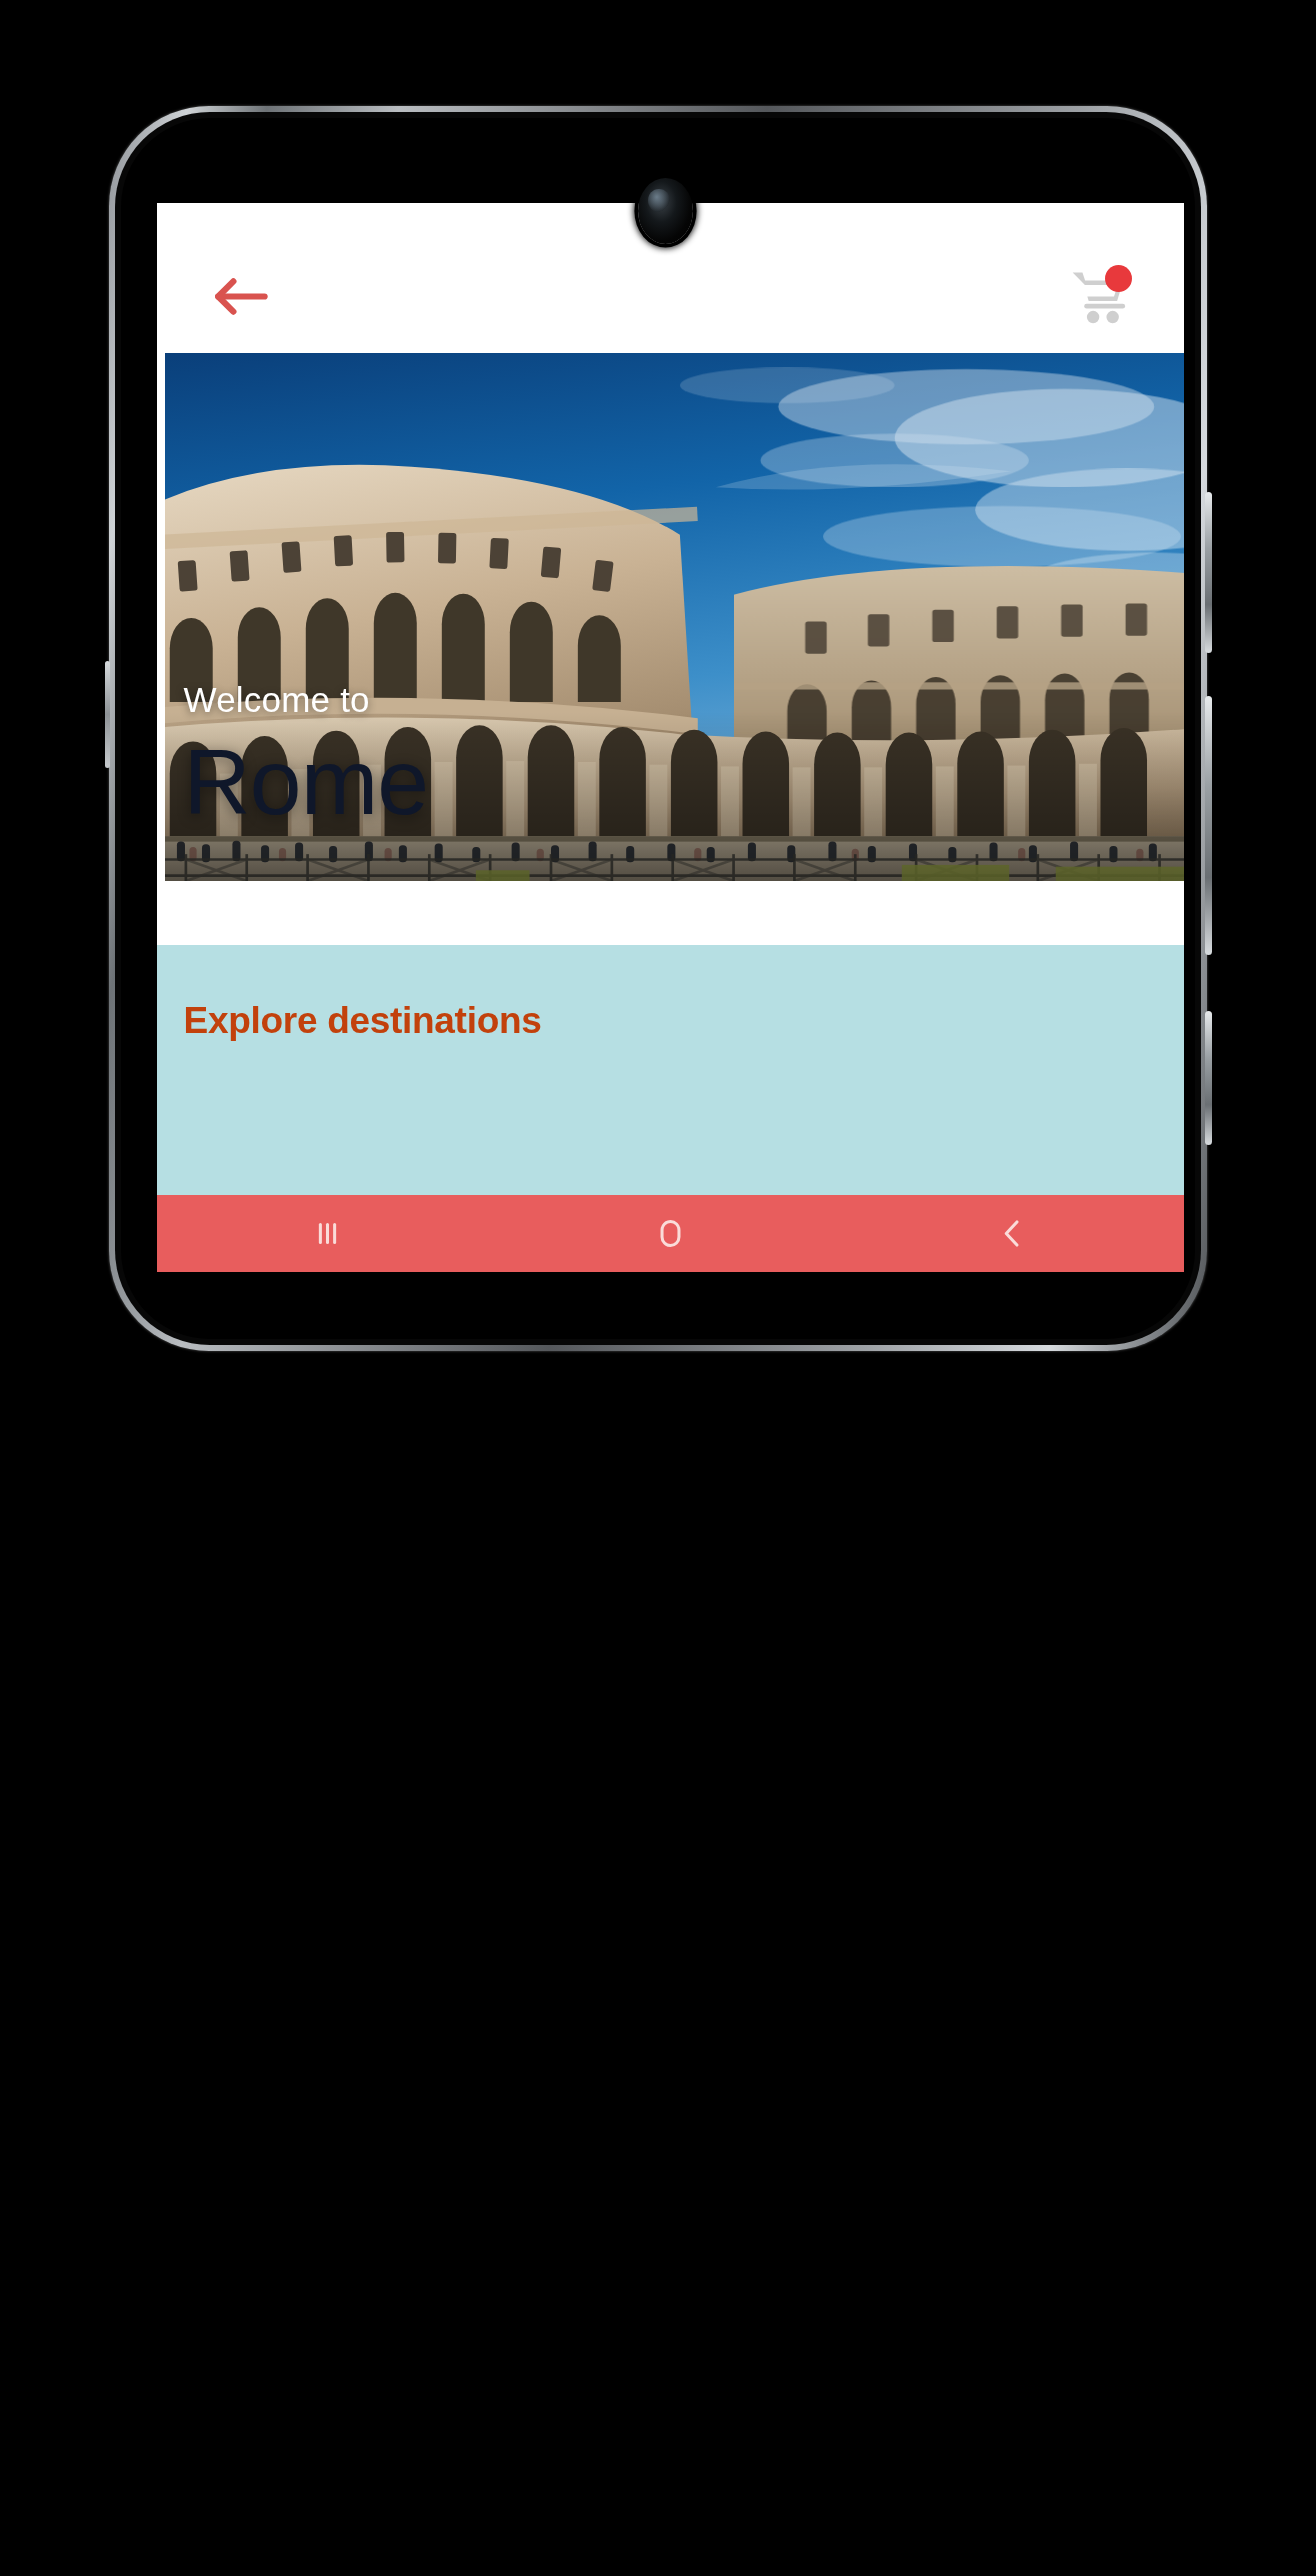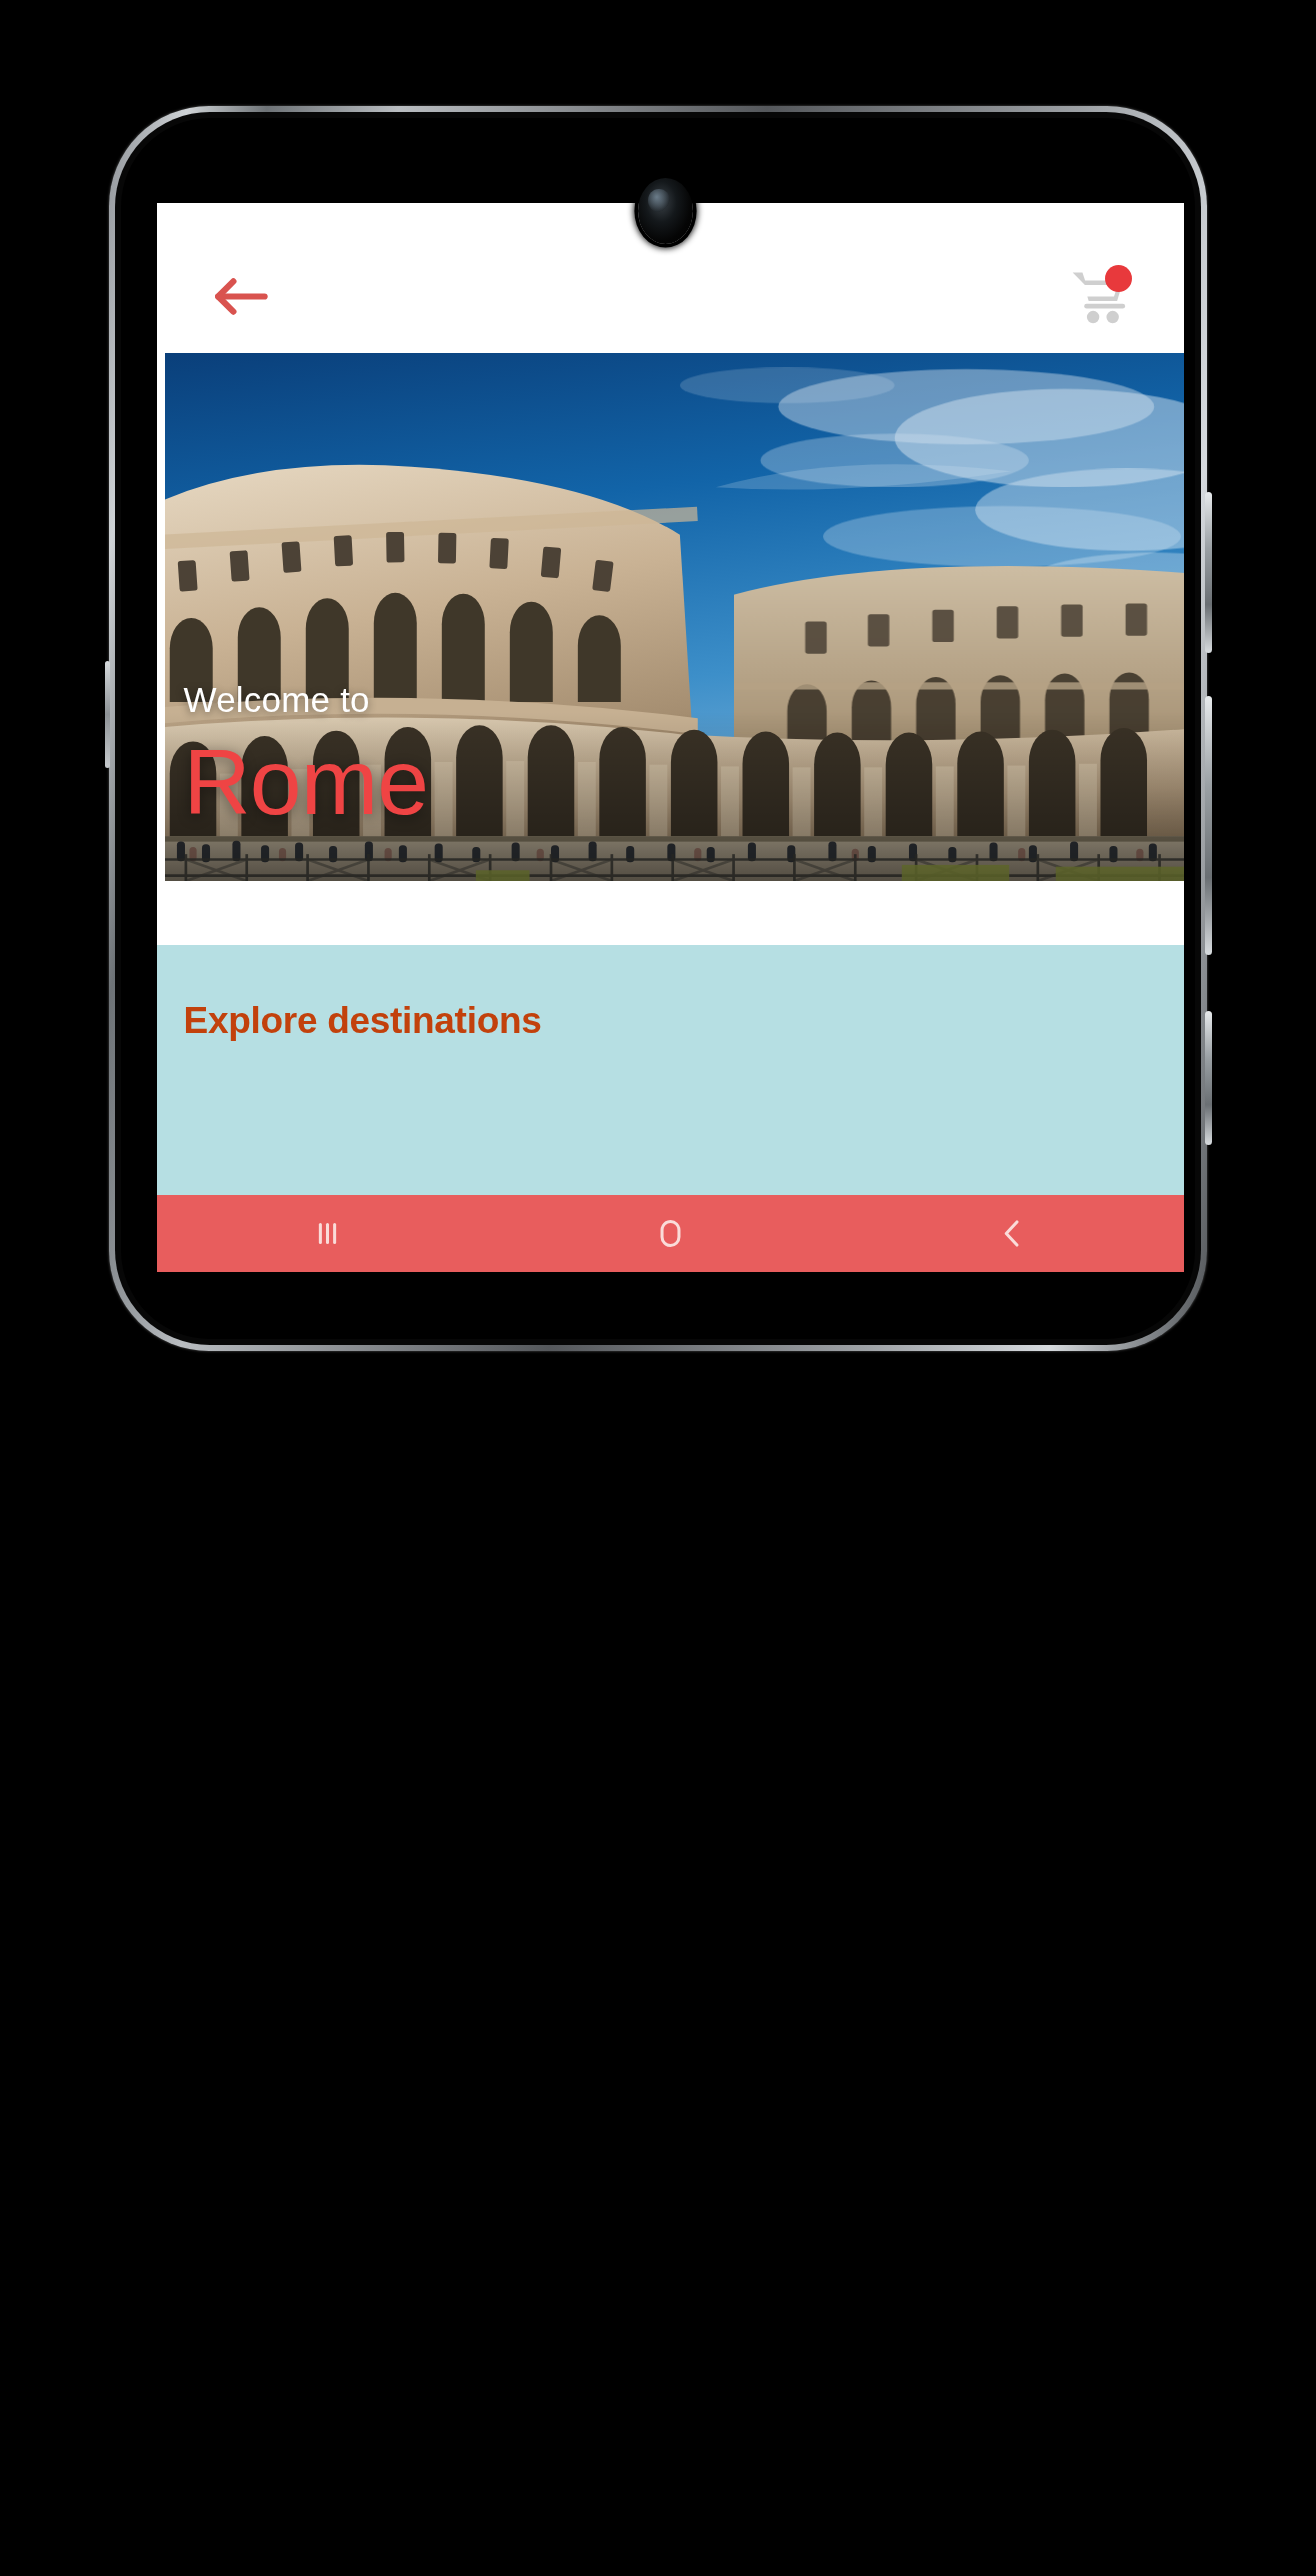--- a/index.html
+++ b/index.html
@@ -109,21 +109,21 @@
     padding:0 0 55px 27px;
     z-index:5;
   }
   .hero-welcome{
     color:#fff; font-size:35px; font-weight:400; letter-spacing:0.2px;
     text-shadow:0 1.8px 9px rgba(0,0,0,.45);
     line-height:1;
     margin-bottom:23px;
   }
   .hero-city{
-    color:#ef4444; font-size:93px; font-weight:400; line-height:.92;
+    color:#0f172a; font-size:93px; font-weight:400; line-height:.92;
     letter-spacing:-0.9px;
     text-shadow:0 2.7px 12.5px rgba(0,0,0,.42);
   }
 
   
   .gap-white-1{
     position:absolute; left:0; top:678px; width:100%; height:64px; background:#fff;
   }
   
   .teal-panel{

